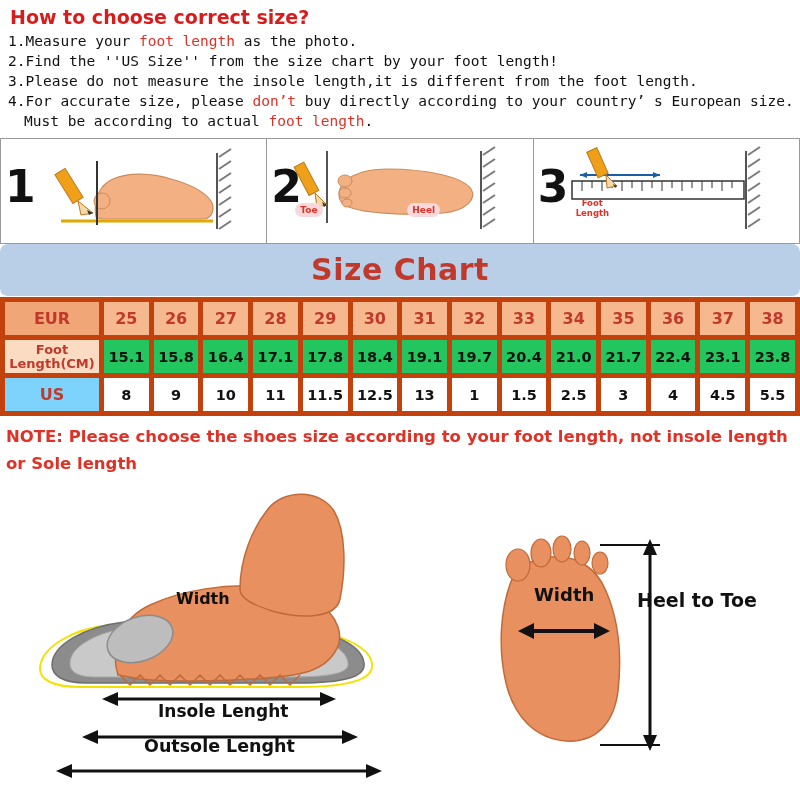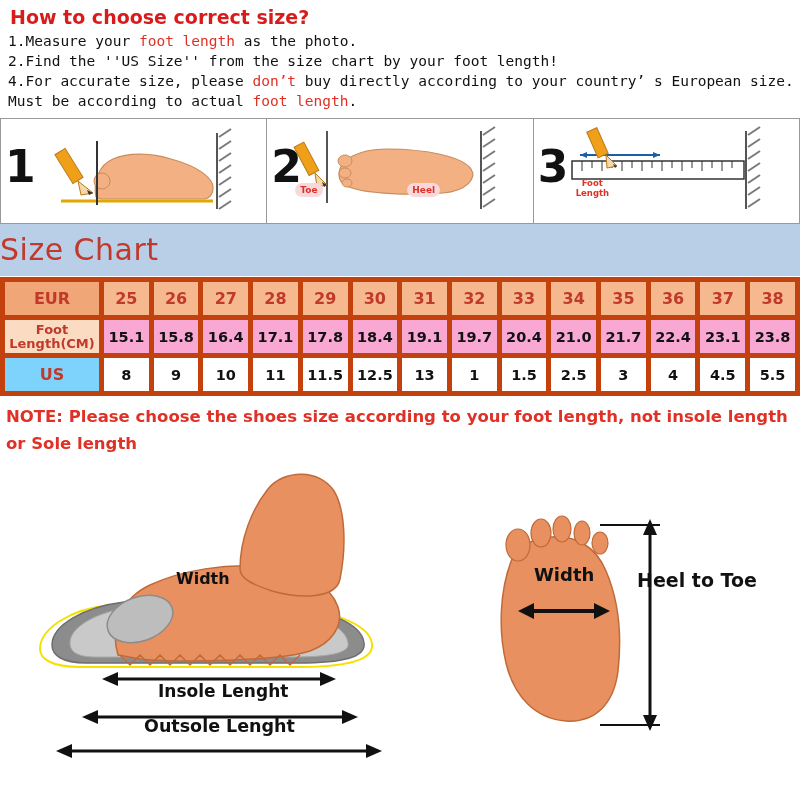--- a/index.html
+++ b/index.html
@@ -16,21 +16,21 @@
   .instructions{padding:6px 8px 0 8px;}
   .inst-title{
     font-family:"DejaVu Sans",sans-serif;
     font-weight:bold;font-size:19px;color:#d81c1c;
     letter-spacing:0px;margin:0 0 3px 2px;
   }
   .inst-line{
     font-size:14.5px;color:#111;line-height:20px;white-space:nowrap;
   }
   .red{color:#e03126;}
-  .inst-line.cont{margin-left:0;}
+  .inst-line.cont{margin-left:16px;}
 
   
   .steps{
     display:flex;gap:0;margin-top:7px;border-top:1px solid #999;
     border-bottom:1px solid #999;height:104px;
   }
   .step{
     position:relative;flex:1;border-right:1px solid #999;
     background:#fff;overflow:hidden;
   }
@@ -48,37 +48,38 @@
   }
   .lbl2{
     position:absolute;font-family:"DejaVu Sans",sans-serif;
     font-size:8.5px;color:#e03126;font-weight:bold;text-align:center;
     line-height:9px;
   }
 
   
   .chart-wrap{margin-top:0;}
   .chart-title{
-    background:#b9cfe8;
-    font-family:"DejaVu Sans",sans-serif;
-    font-weight:normal;font-size:30px;color:#c0392b;
+    background:#b9cfe8;text-align:center;
+    font-family:"DejaVu Sans",sans-serif;
+    font-weight:bold;font-size:30px;color:#c0392b;
     padding:8px 0 9px 0;letter-spacing:0.5px;
     border-bottom:1px solid #fff;
+    border-radius:8px;
   }
   table.sizes{
     width:100%;border-collapse:collapse;table-layout:fixed;
   }
   table.sizes td{
     border:5px solid #c2410c;text-align:center;
     font-family:"DejaVu Sans",sans-serif;
     font-size:14.5px;font-weight:bold;color:#111;height:31px;
   }
   table.sizes tr.r-eur td{background:#f6b98f;color:#c0392b;font-size:16px;}
   table.sizes tr.r-eur td.hdr{background:#f0a676;}
-  table.sizes tr.r-foot td{background:#f9a8d4;}
+  table.sizes tr.r-foot td{background:#22c55e;}
   table.sizes tr.r-foot td.hdr{background:#fbdcc2;color:#c0392b;font-size:13px;line-height:14px;}
   table.sizes tr.r-us td{background:#ffffff;}
   table.sizes tr.r-us td.hdr{background:#7dd3fc;color:#c0392b;font-size:16px;}
   td.hdr{width:92px;}
 
   
   .note{
     font-family:"DejaVu Sans",sans-serif;
     font-weight:bold;font-size:16.5px;color:#e03126;
     line-height:27px;padding:7px 6px 2px 6px;
@@ -97,20 +98,23 @@
 
 <div class="page">
 
   <div class="instructions">
     <div class="inst-title">How to choose correct size?</div>
     <div class="inst-line">
       <span>1.Measure your </span><span class="red">foot length</span><span> as the photo.</span>
     </div>
     <div class="inst-line">
       <span>2.Find the ''US Size'' from the size chart by your foot length!</span>
+    </div>
+    <div class="inst-line">
+      <span>3.Please do not measure the insole length,it is different from the foot length.</span>
     </div>
     <div class="inst-line">
       <span>4.For accurate size, please </span><span class="red">don’t</span><span> buy directly according to your country’ s European size.</span>
     </div>
     <div class="inst-line cont">
       <span>Must be according to actual </span><span class="red">foot length</span><span>.</span>
     </div>
   </div>
 
   <div class="steps">

